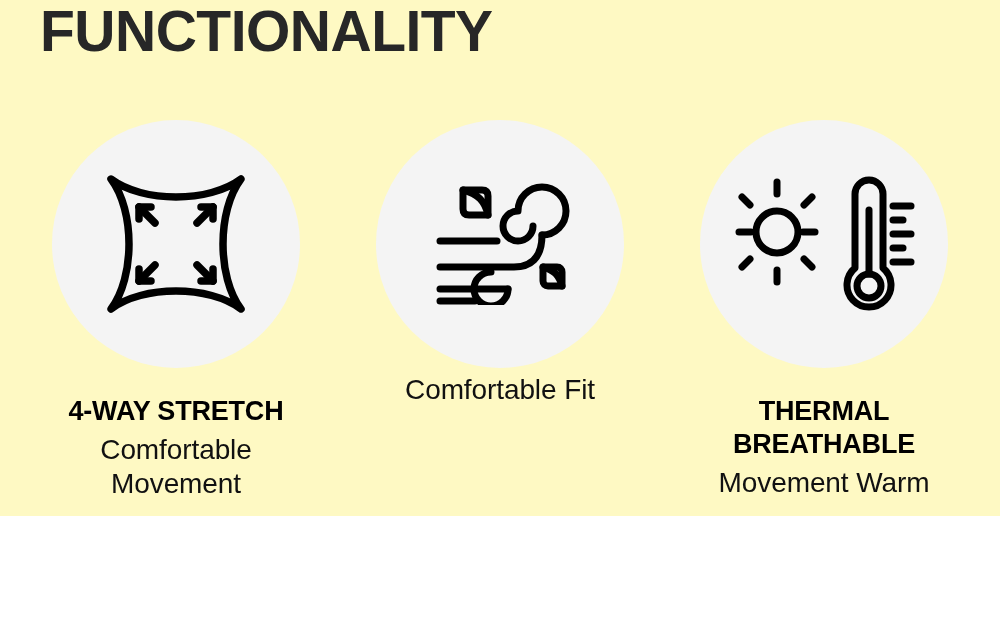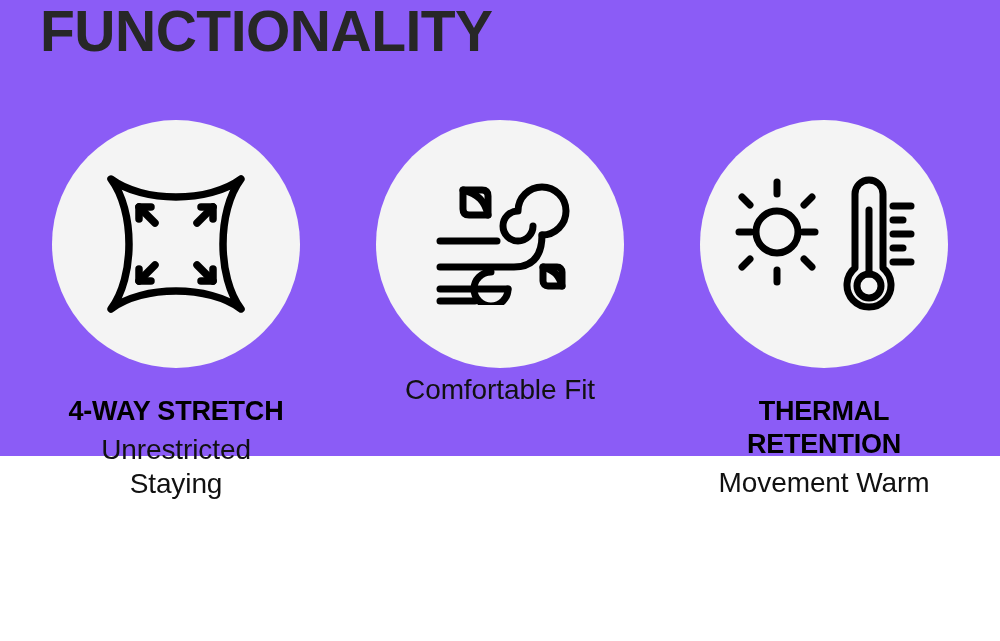--- a/index.html
+++ b/index.html
@@ -11,22 +11,22 @@
     height: 641px;
     background: #ffffff;
     font-family: "Liberation Sans", sans-serif;
     overflow: hidden;
     position: relative;
   }
 
   .page {
     position: relative;
     width: 1000px;
-    height: 456px;
-    background: #8b5cf6;
+    height: 516px;
+    background: #fef9c3;
   }
 
   .page-title {
     position: absolute;
     left: 40px;
     top: 2px;
     font-size: 57px;
     font-weight: 700;
     letter-spacing: -0.5px;
     color: #272727;
@@ -119,21 +119,21 @@
 
             <path d="M54 96 L 38 112"></path>
             <path d="M38 100 L 38 112 L 50 112"></path>
 
             <path d="M96 96 L 112 112"></path>
             <path d="M112 100 L 112 112 L 100 112"></path>
           </svg>
         </span>
       </div>
       <div class="feature-title">4-WAY STRETCH</div>
-      <div class="feature-subtitle">Unrestricted Staying</div>
+      <div class="feature-subtitle">Comfortable Movement</div>
     </div>
 
     <div class="feature-card col-2">
       <div class="icon-circle">
         <span>
           <svg width="140" height="122" viewBox="0 0 140 122" fill="none" stroke="#000000" stroke-width="7" stroke-linecap="round" stroke-linejoin="round">
 
             <path d="M33 7 L 52 7 C 56 7, 58 9, 58 13 L 58 32 L 39 32 C 35 32, 33 30, 33 26 Z"></path>
             <path d="M33 7 C 48 11, 55 18, 58 32"></path>
 
@@ -180,18 +180,18 @@
             <circle cx="136" cy="112" r="12"></circle>
 
             <path d="M160 32 L 178 32"></path>
             <path d="M160 46 L 170 46"></path>
             <path d="M160 60 L 178 60"></path>
             <path d="M160 74 L 170 74"></path>
             <path d="M160 88 L 178 88"></path>
           </svg>
         </span>
       </div>
-      <div class="feature-title">THERMAL RETENTION</div>
+      <div class="feature-title">THERMAL BREATHABLE</div>
       <div class="feature-subtitle">Movement Warm</div>
     </div>
 
   </div>
 </div>
 
 </body></html>

